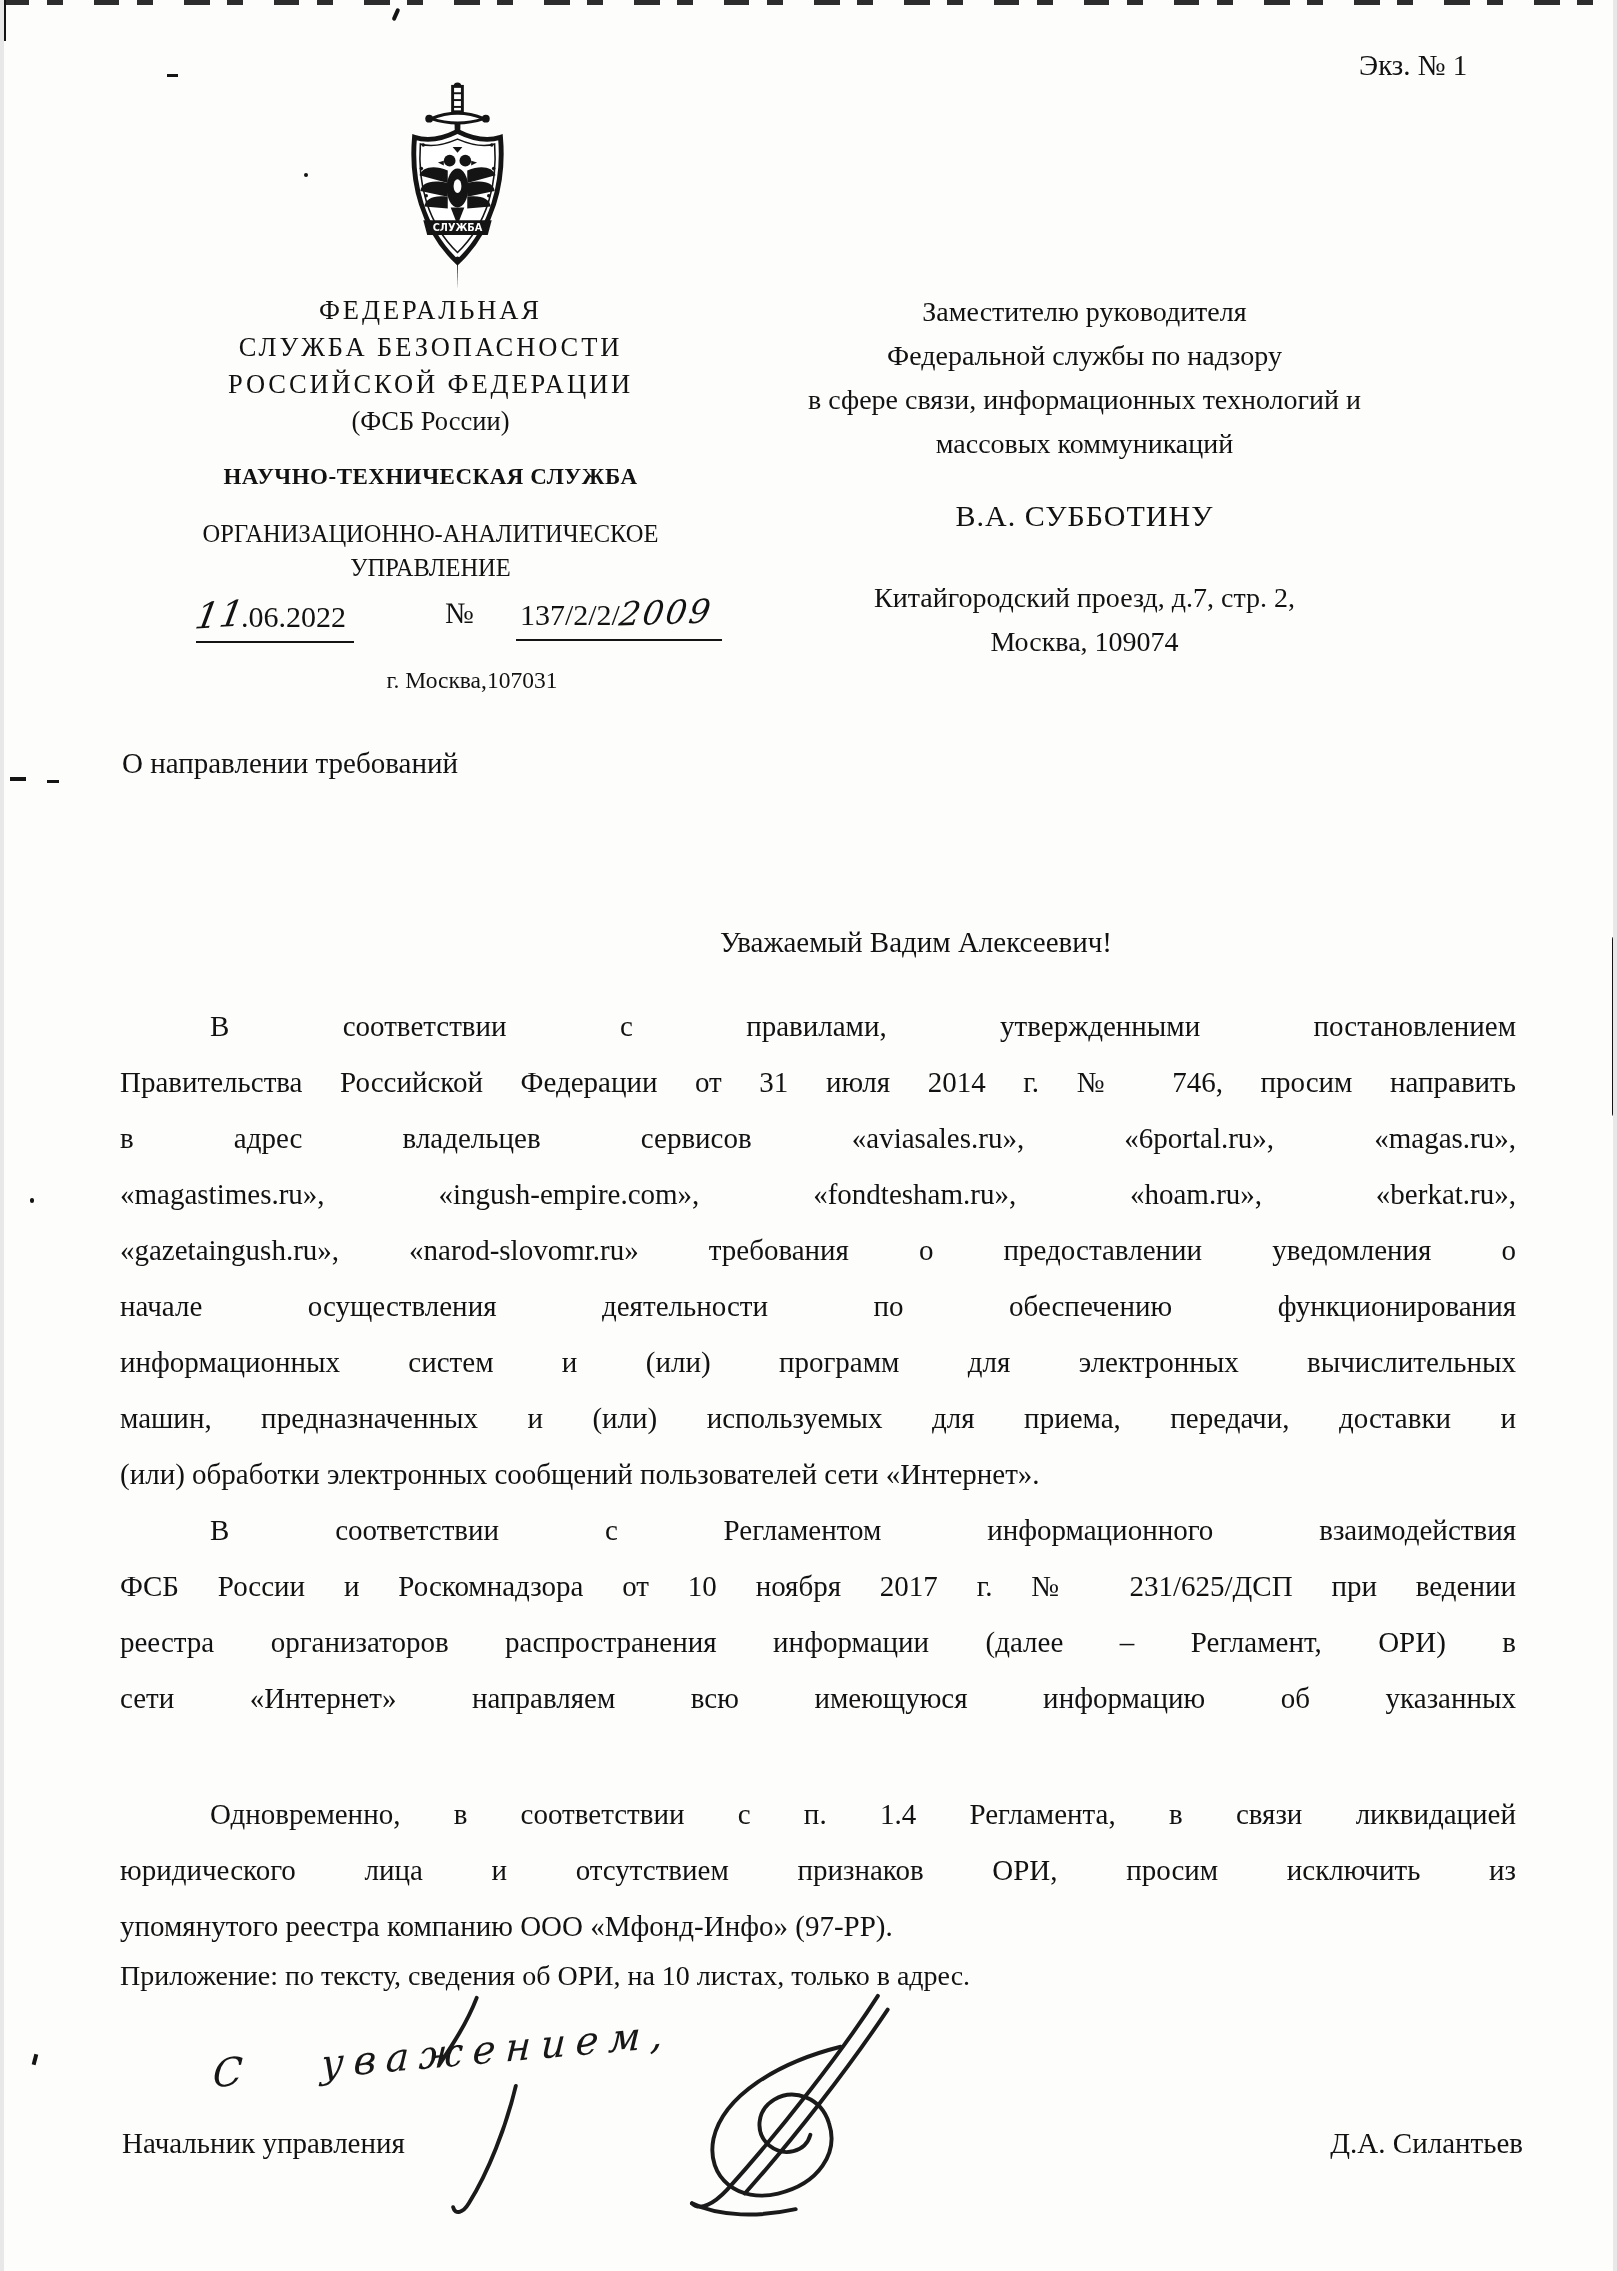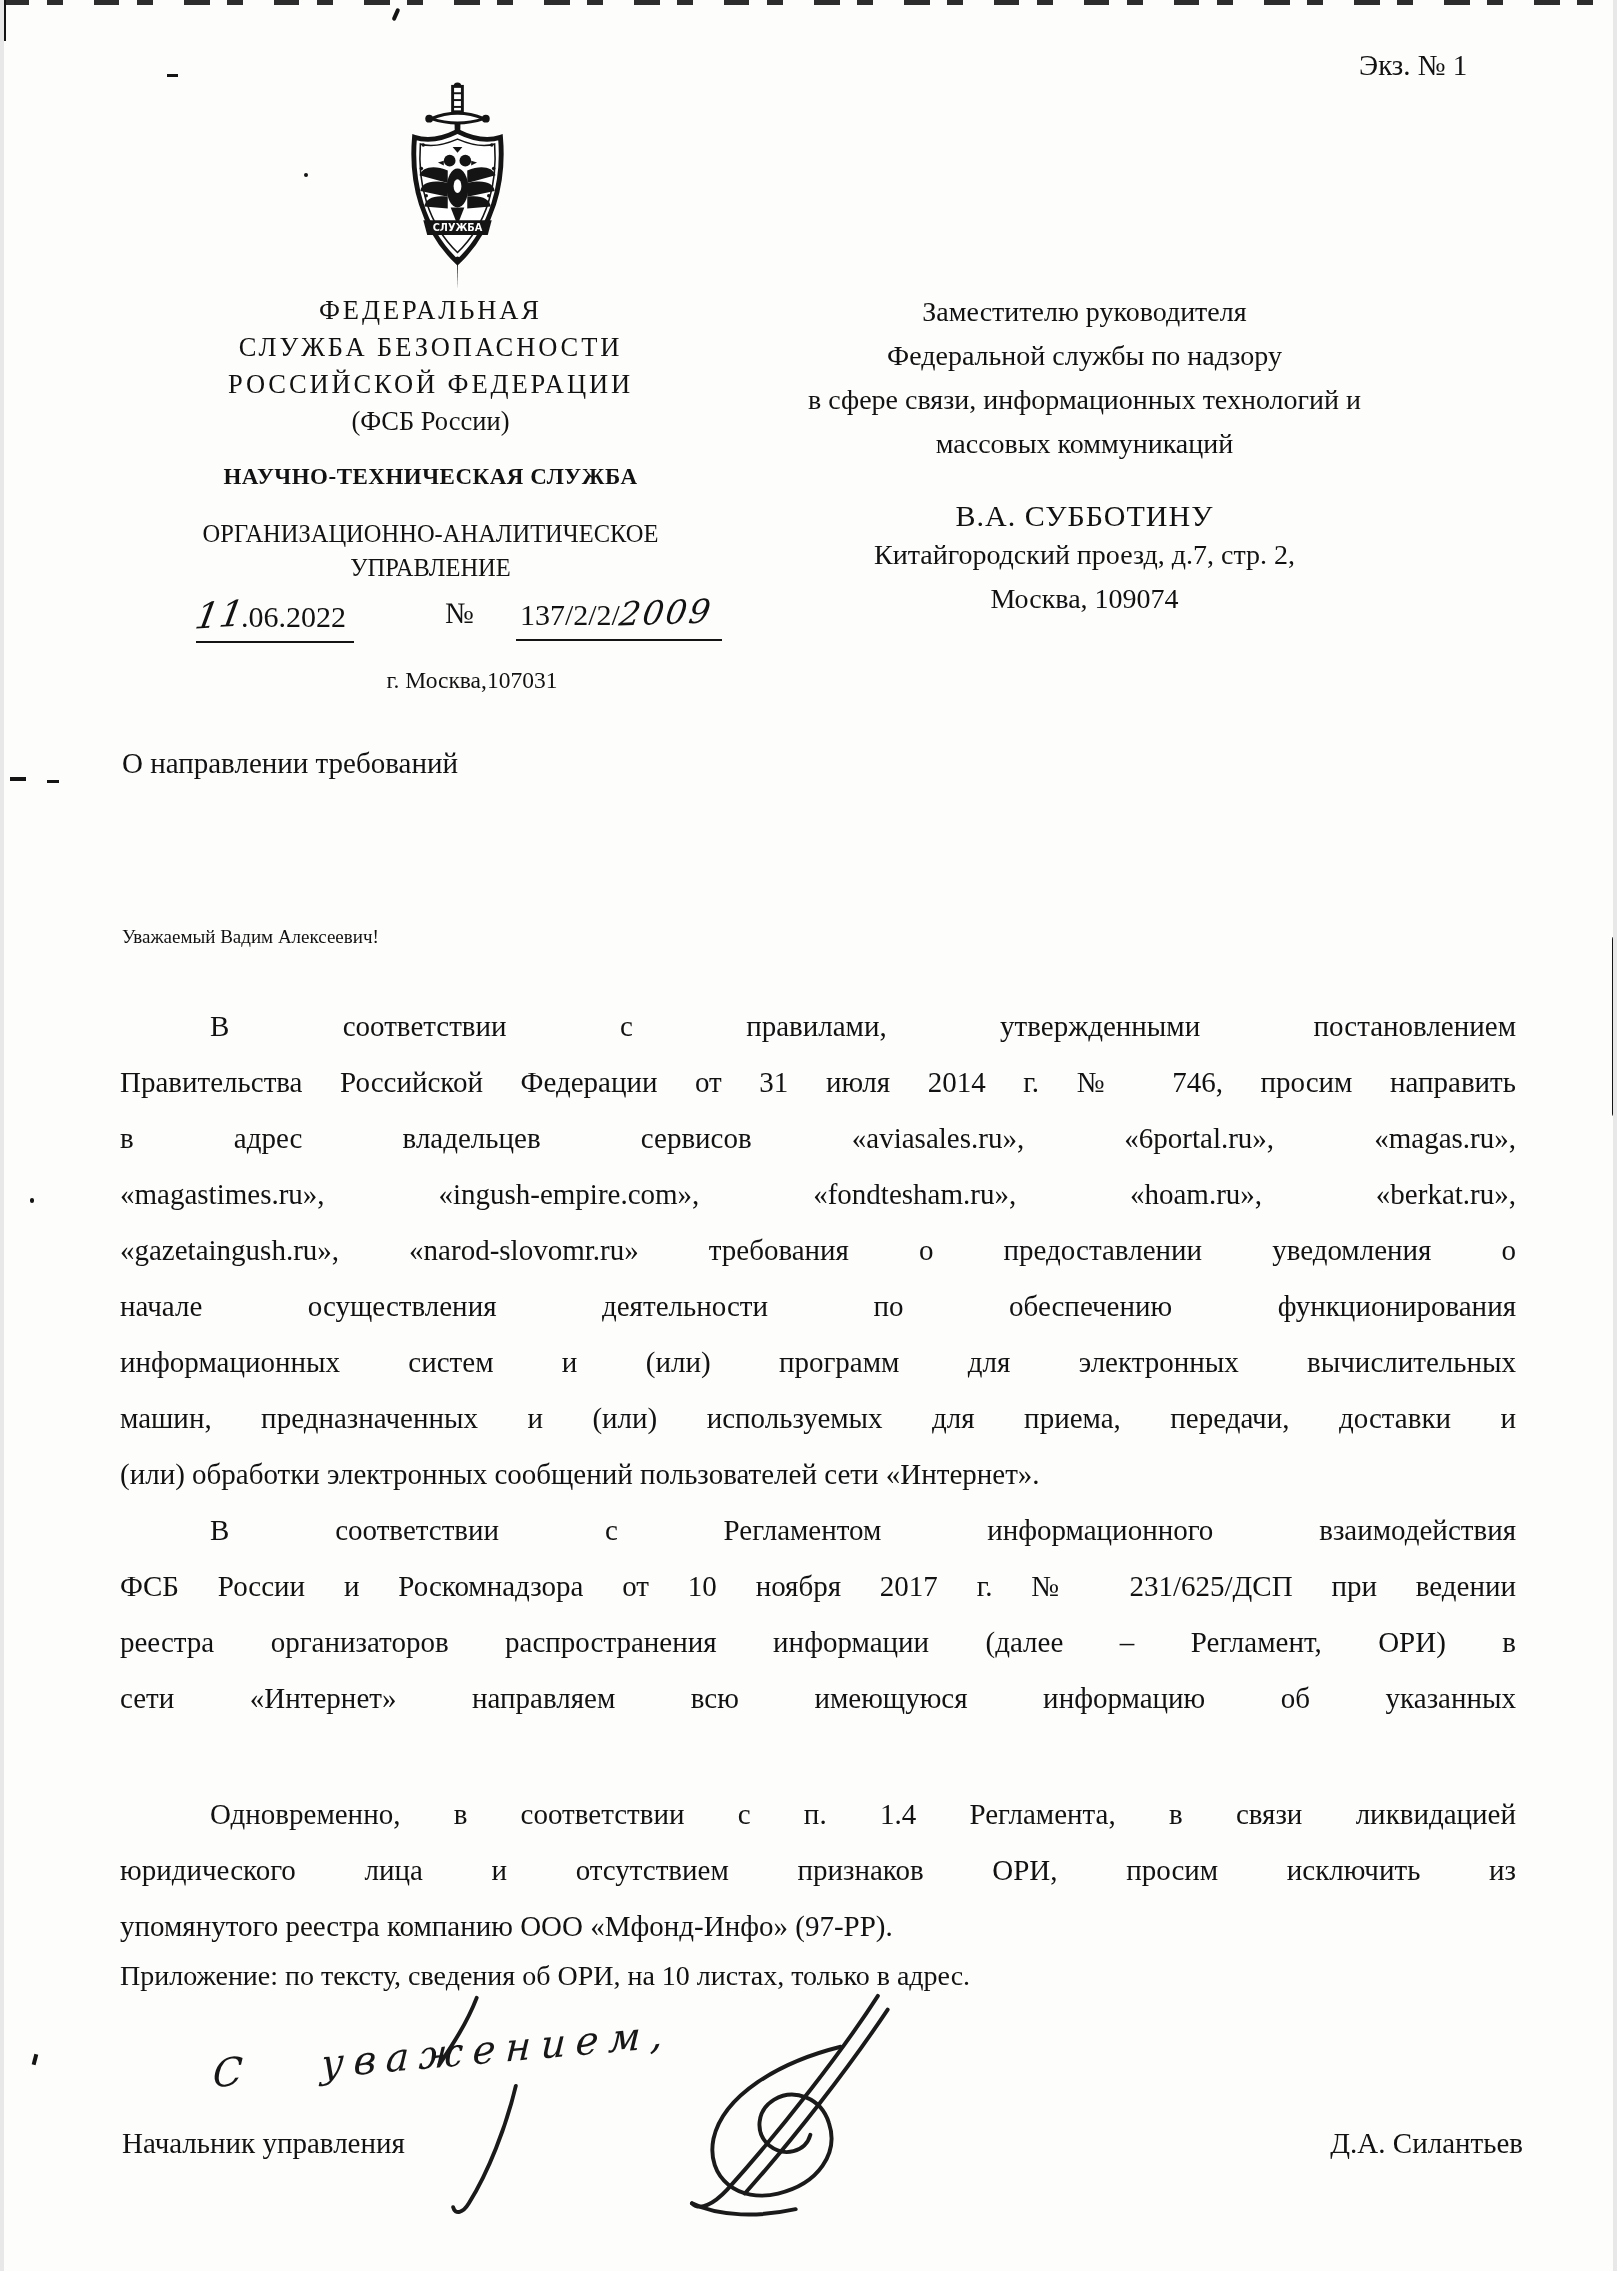--- a/index.html
+++ b/index.html
@@ -34,25 +34,25 @@
   .num-label { position:absolute; left:249px; top:2px; }
   .num-part  { position:absolute; left:320px; top:0; border-bottom:2.5px solid #141414; padding:0 9.8px 5.9px 3.9px; white-space:nowrap; }
   .hand { font-family:"DejaVu Serif", serif; font-style:italic; }
   .hand-date { display:inline-block; font-size:36px; transform:skewX(-14deg) rotate(-4deg); letter-spacing:1px; margin-right:-2.9px; }
   .hand-num  { display:inline-block; font-size:33px; transform:skewX(-10deg) rotate(-2deg); letter-spacing:2px; position:relative; top:-1px; }
   .city-line { position:absolute; left:184px; top:667px; width:568px; text-align:center; font-size:23.5px; }
   
   .recipient-block { position:absolute; left:779px; top:290px; width:603px; text-align:center; }
   .recipient-line { font-size:28px; line-height:44px; }
   .recipient-name { font-size:30px; letter-spacing:1px; margin-top:33px; }
-  .recipient-address { }
+  .recipient-address { margin-top:43px; }
   .address-line { font-size:28px; line-height:44px; }
   
   .subject { position:absolute; left:118px; top:747px; font-size:29px; }
-  .salutation { position:absolute; left:118px; top:926px; width:990px; text-align:left; font-size:19px; }
+  .salutation { position:absolute; left:118px; top:926px; width:990px; text-align:right; font-size:29px; }
   
   .bodytext { position:absolute; left:116px; width:1396px; }
   .para-1 { top:998px; } .para-2 { top:1502px; } .para-3 { top:1786px; }
   .bodyline { font-size:29px; line-height:56px; height:56px; text-align:justify; text-align-last:justify; white-space:nowrap; overflow:visible; }
   .bodyline.indent { padding-left:90px; }
   .bodyline.last { text-align-last:left; }
   .attachment { position:absolute; left:116px; top:1960px; font-size:28px; }
   
   .hand-closing {
     position:absolute; left:208px; top:2031px; font-size:39px;

